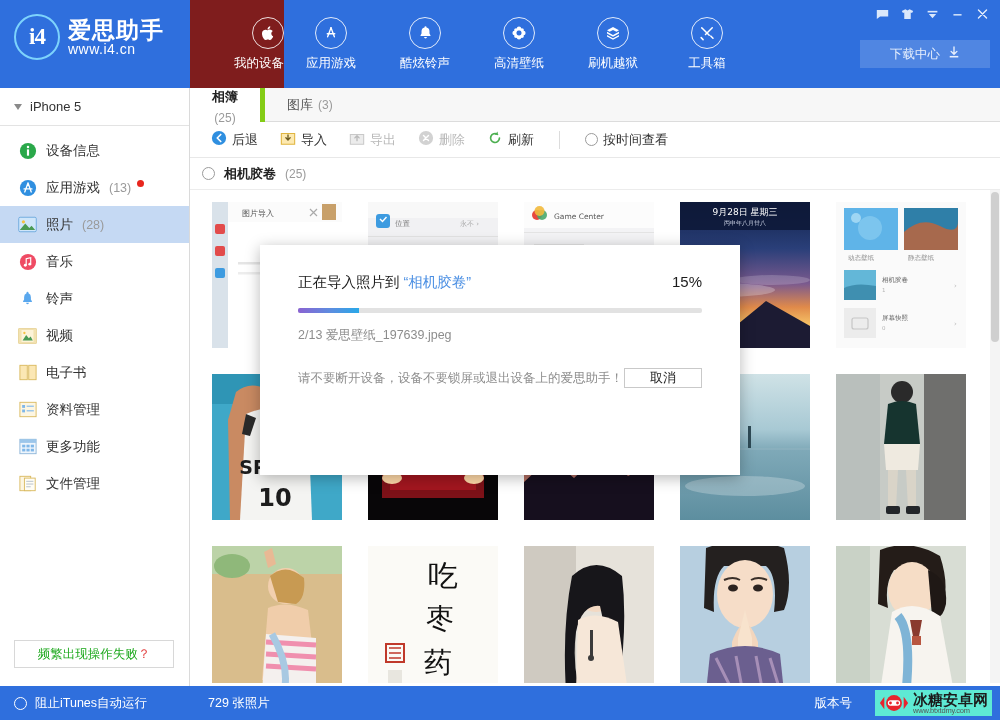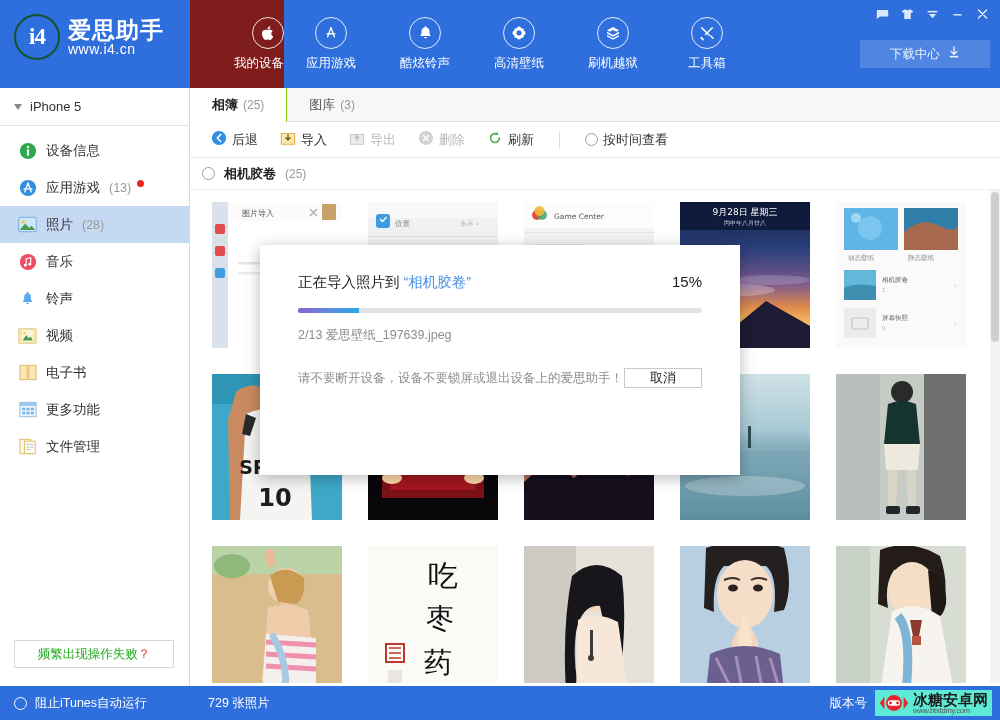--- a/index.html
+++ b/index.html
@@ -15,21 +15,21 @@
   .header {
     position: absolute; left: 0; top: 0; width: 1000px; height: 88px;
     background: #2f6fdd;
   }
   .brand {
     position: absolute; left: 14px; top: 14px;
     display: flex; align-items: center; gap: 8px;
   }
   .brand-logo {
     width: 46px; height: 46px; border-radius: 50%;
-    border: 2px solid #14532d;
+    border: 2px solid #7dd3fc;
     display: flex; align-items: center; justify-content: center;
     color: #fff; font-size: 23px; font-weight: bold;
     font-family: "Liberation Serif", serif;
     letter-spacing: -1px;
   }
   .brand-text { color: #fff; line-height: 1.05; }
   .brand-name { font-size: 23px; font-weight: bold; letter-spacing: 1px; }
   .brand-url { font-size: 14px; letter-spacing: 0.5px; font-family: "Liberation Sans", sans-serif; }
 
   .nav { position: absolute; left: 190px; top: 0; height: 88px; display: flex; }
@@ -95,21 +95,21 @@
   
   .main {
     position: absolute; left: 190px; top: 88px; width: 810px; height: 598px;
     background: #fff;
   }
   .tabs { height: 34px; border-bottom: 1px solid #dcdcdc; display: flex; background: #f7f7f7; }
   .tab {
     padding: 0 22px; height: 34px; display: flex; align-items: center; gap: 5px;
     font-size: 13px; color: #555; cursor: pointer; border-right: 1px solid transparent;
   }
-  .tab.active { background: #fff; color: #222; font-weight: bold; border-right: 1px solid #84cc16; }
+  .tab.active { background: #fff; color: #222; font-weight: bold; border-right: 5px solid #84cc16; flex-direction: column; }
   .tab .tcount { color: #9a9a9a; font-weight: normal; font-size: 12px; }
 
   .toolbar {
     height: 36px; display: flex; align-items: center; gap: 4px;
     padding-left: 12px; border-bottom: 1px solid #e8e8e8;
   }
   .tb-btn {
     display: flex; align-items: center; gap: 5px; padding: 0 9px; height: 26px;
     font-size: 13px; color: #333; cursor: pointer;
   }
@@ -136,21 +136,21 @@
   .scrollthumb { position: absolute; right: 1px; top: 2px; width: 8px; height: 150px; background: #cfcfcf; border-radius: 4px; }
 
   
   .statusbar {
     position: absolute; left: 0; top: 686px; width: 1000px; height: 34px;
     background: #2f6fdd; display: flex; align-items: center; color: #fff; font-size: 12.5px;
   }
   .sb-left { width: 190px; display: flex; align-items: center; gap: 8px; padding-left: 14px; cursor: pointer; }
   .sb-ring { width: 13px; height: 13px; border-radius: 50%; border: 1.5px solid #fff; }
   .sb-mid { padding-left: 18px; }
-  .sb-right { margin-left: auto; padding-right: 8px; display: flex; align-items: center; gap: 8px; }
+  .sb-right { margin-left: auto; padding-right: 8px; display: flex; align-items: center; gap: 23px; }
   .watermark { display: flex; align-items: center; gap: 4px; background: #5eead4; padding: 2px 4px; }
   .wm-text { line-height: 1; }
   .wm-cn { font-size: 15px; font-weight: bold; color: #1c1c1c; letter-spacing: 0px; }
   .wm-url { font-size: 7.5px; color: #555; letter-spacing: -0.2px; }
 
   
   .modal-shadow {
     position: absolute; left: 260px; top: 245px; width: 480px; height: 230px;
     background: #fff; box-shadow: 0 3px 14px rgba(0,0,0,0.28);
   }
@@ -395,20 +395,33 @@
         <span class="si-icon">
           <svg width="18" height="17" viewBox="0 0 20 18">
               <rect x="1" y="1" width="8.2" height="16" fill="#fbe7b4" stroke="#d9b85c" stroke-width="1"></rect>
               <rect x="10.8" y="1" width="8.2" height="16" fill="#fbe7b4" stroke="#d9b85c" stroke-width="1"></rect>
             </svg>
         </span>
         <span>电子书</span>
         <span class="count"></span>
       </div>
 
+      <div class="side-item">
+        <span class="si-icon">
+          <svg width="18" height="17" viewBox="0 0 20 18">
+              <rect x="1" y="1" width="18" height="16" fill="#fdf6e2" stroke="#d9b85c" stroke-width="1"></rect>
+              <rect x="3.5" y="4" width="3.2" height="3.2" fill="#7fb7e8"></rect>
+              <rect x="8.5" y="4.6" width="8" height="1.6" fill="#9cc6ea"></rect>
+              <rect x="3.5" y="9" width="3.2" height="3.2" fill="#7fb7e8"></rect>
+              <rect x="8.5" y="9.6" width="8" height="1.6" fill="#9cc6ea"></rect>
+            </svg>
+        </span>
+        <span>资料管理</span>
+        <span class="count"></span>
+      </div>
 
       <div class="side-item">
         <span class="si-icon">
           <svg width="18" height="17" viewBox="0 0 20 18">
               <rect x="1" y="1" width="18" height="16" fill="#eef5fc" stroke="#8bb4d8" stroke-width="1"></rect>
               <rect x="1" y="1" width="18" height="4" fill="#9cc6ea"></rect>
               <rect x="3.5" y="7" width="3.5" height="3" fill="#7fb7e8"></rect>
               <rect x="8.3" y="7" width="3.5" height="3" fill="#7fb7e8"></rect>
               <rect x="13.1" y="7" width="3.5" height="3" fill="#7fb7e8"></rect>
               <rect x="3.5" y="11.5" width="3.5" height="3" fill="#7fb7e8"></rect>

